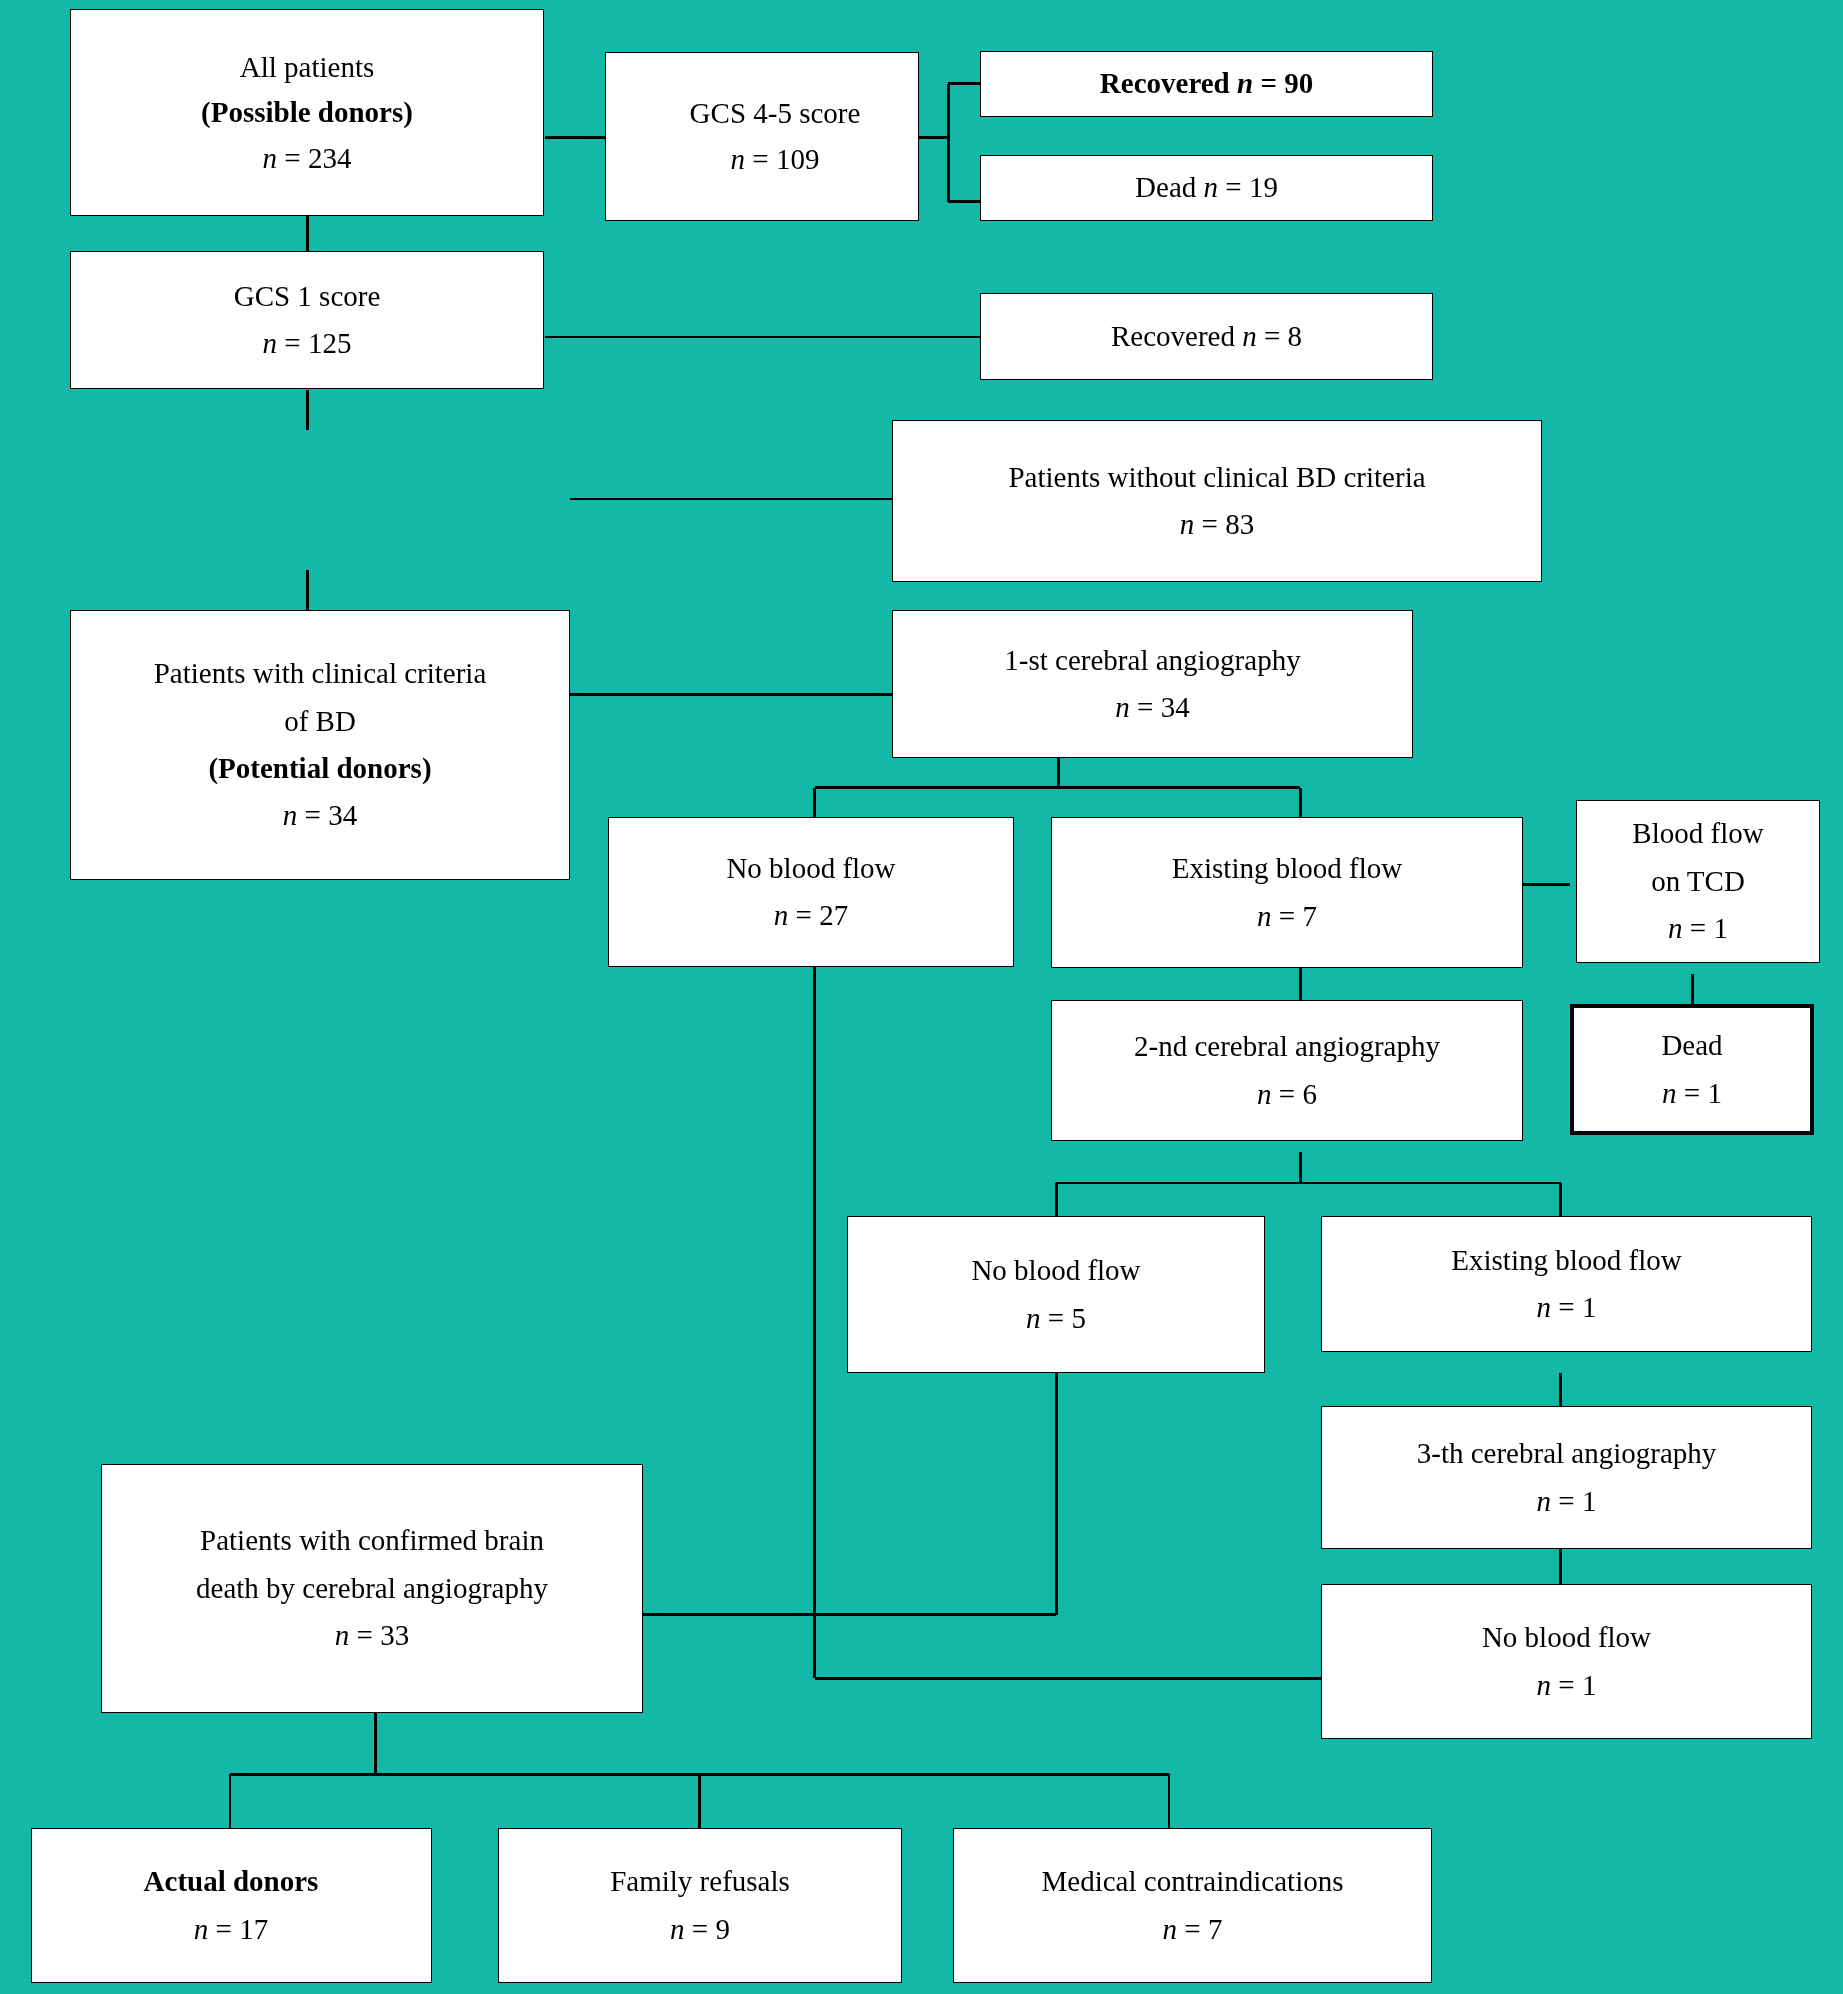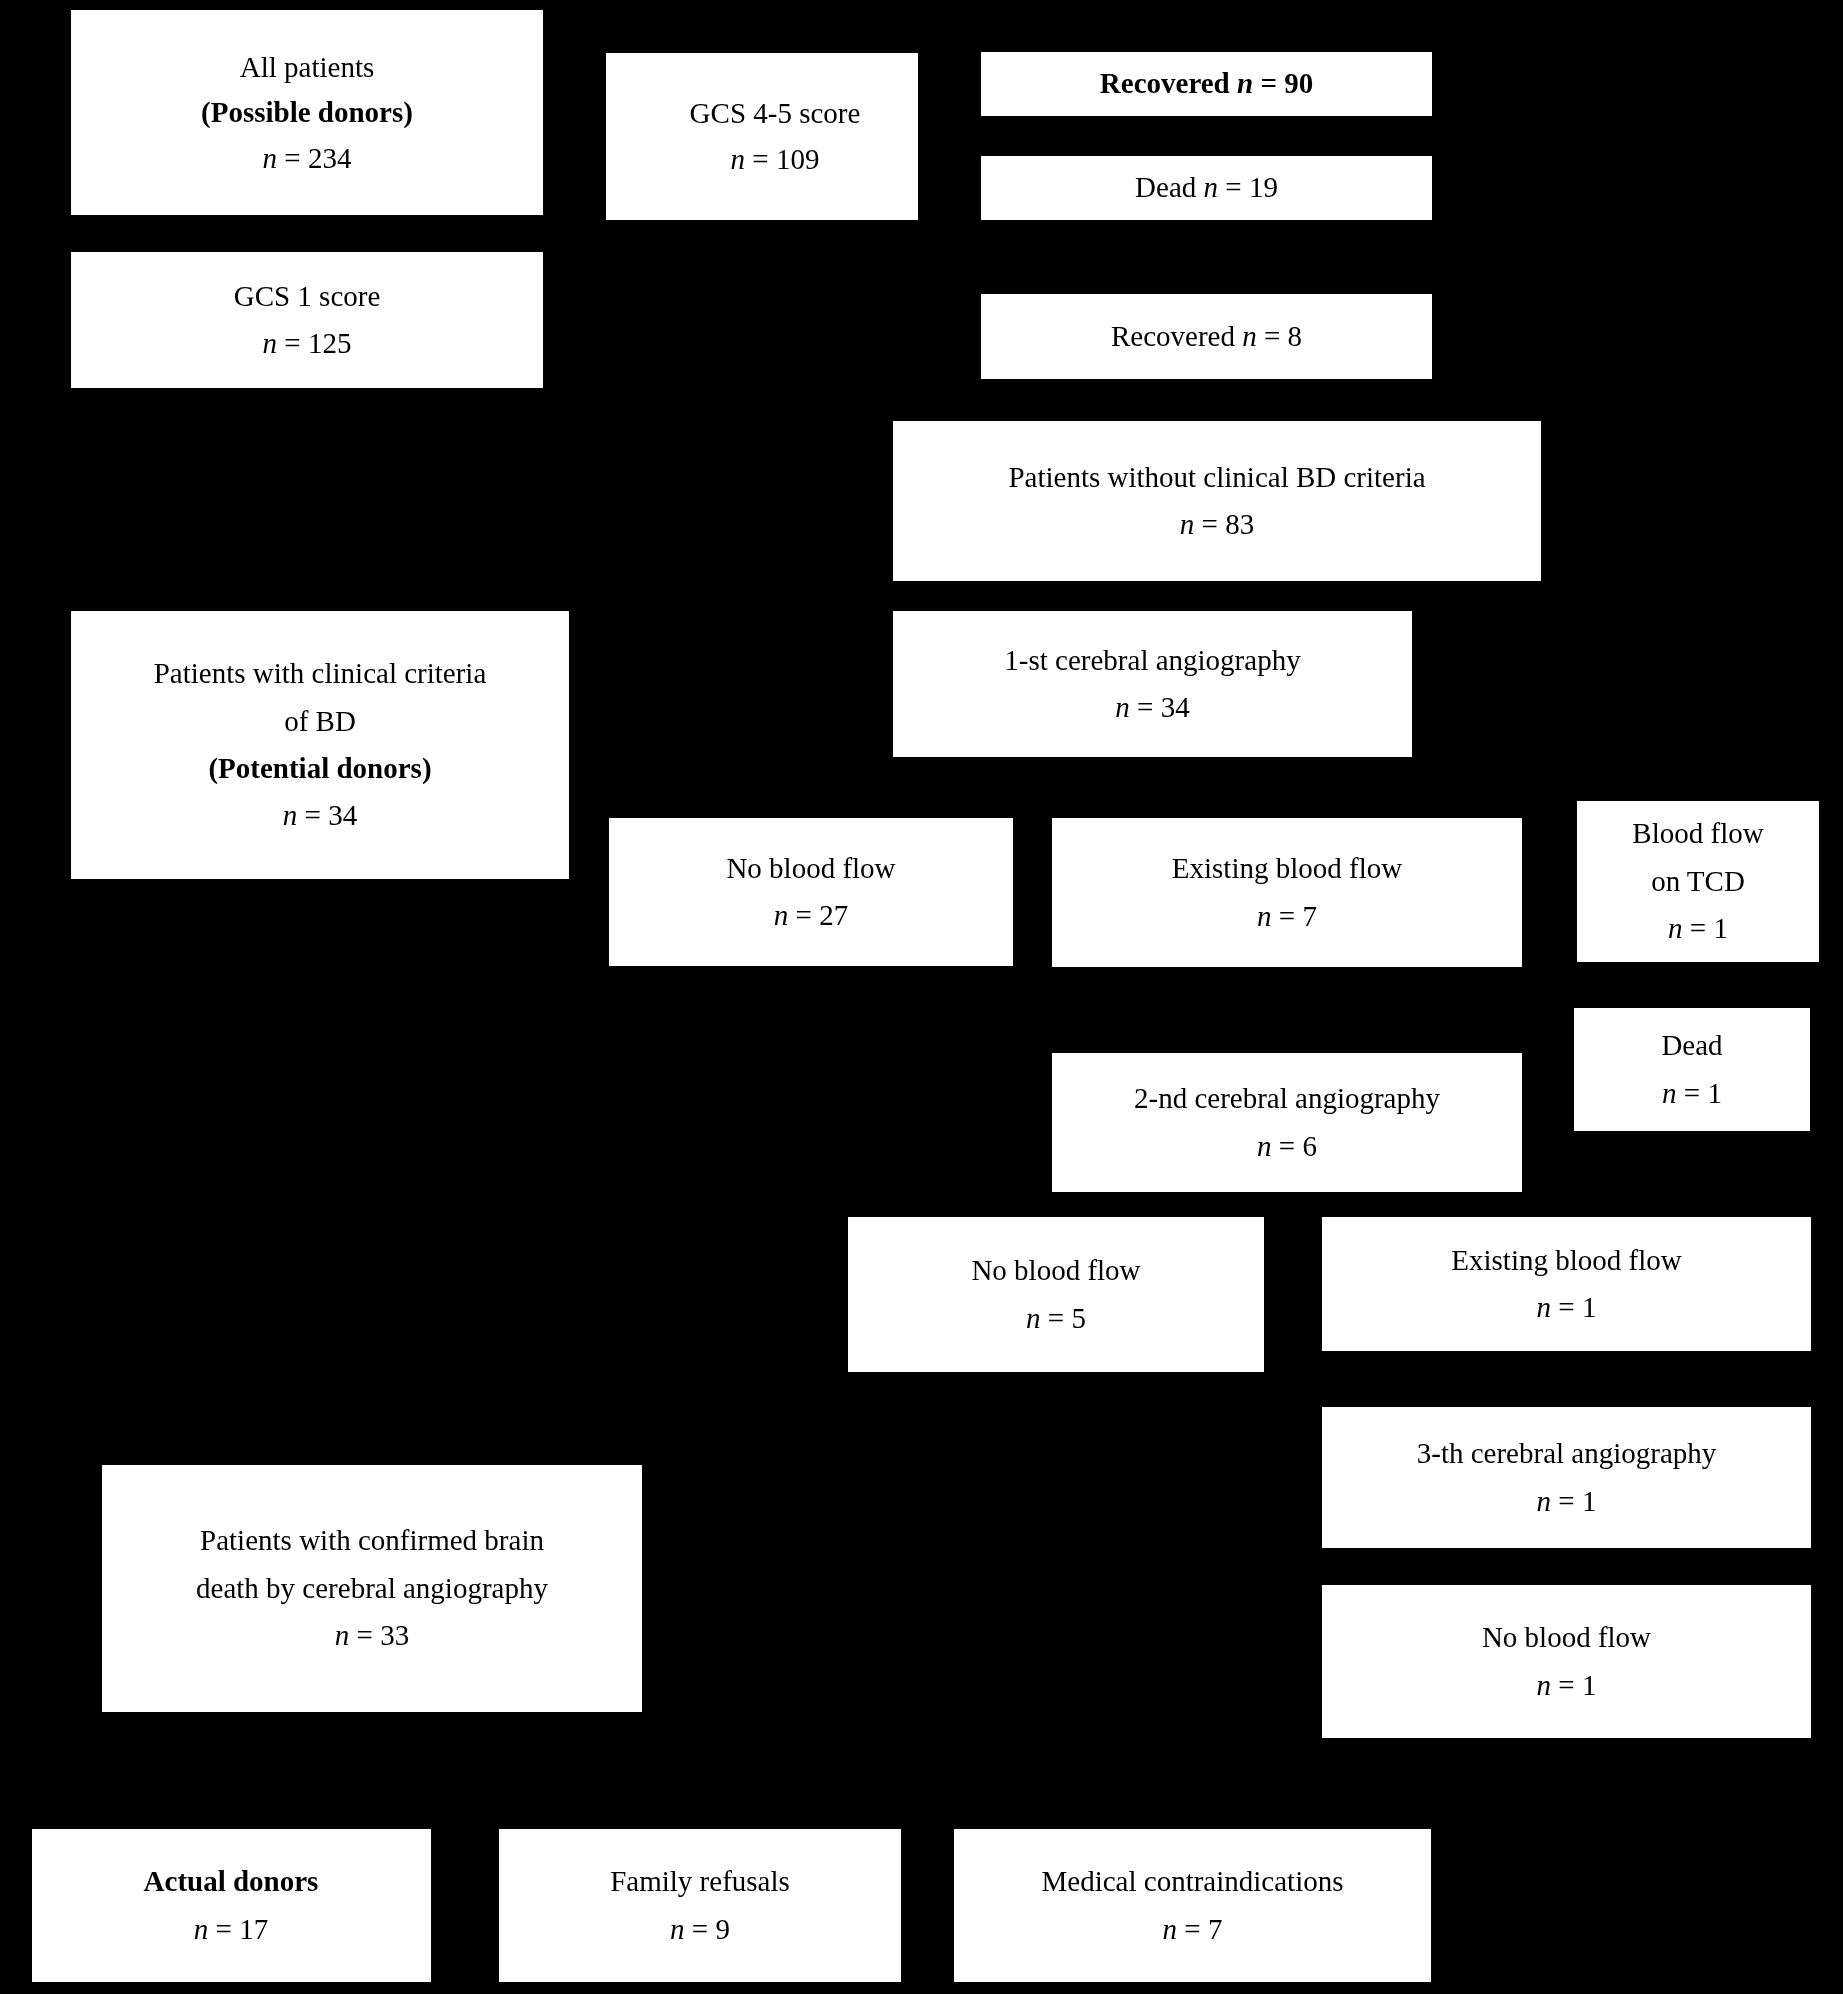--- a/index.html
+++ b/index.html
@@ -4,21 +4,21 @@
 <style>
   html, body {
     margin: 0;
     padding: 0;
     background: #ffffff;
   }
   #page {
     position: relative;
     width: 1844px;
     height: 1995px;
-    background: #000000;
+    background: #14b8a6;
     font-family: "Liberation Serif", "DejaVu Serif", serif;
     overflow: hidden;
   }
   #wires {
     position: absolute;
     left: 0; top: 0;
     width: 1844px;
     height: 1995px;
     pointer-events: none;
   }
@@ -185,21 +185,21 @@
     <span class="ln tight">Blood flow</span>
     <span class="ln tight">on TCD</span>
     <span class="ln tight"><i class="ital">n</i><span> = 1</span></span>
   </div>
 
   <div class="node thick" style="left:1570px; top:1004px; width:244px; height:131px;">
     <span class="ln tight">Dead</span>
     <span class="ln tight"><i class="ital">n</i><span> = 1</span></span>
   </div>
 
-  <div class="node" style="left:1051px; top:1052px; width:472px; height:141px;">
+  <div class="node" style="left:1051px; top:1000px; width:472px; height:141px;">
     <span class="ln tight">2-nd cerebral angiography</span>
     <span class="ln tight"><i class="ital">n</i><span> = 6</span></span>
   </div>
 
   <div class="node" style="left:847px; top:1216px; width:418px; height:157px;">
     <span class="ln tight">No blood flow</span>
     <span class="ln tight"><i class="ital">n</i><span> = 5</span></span>
   </div>
 
   <div class="node" style="left:1321px; top:1216px; width:491px; height:136px;">

